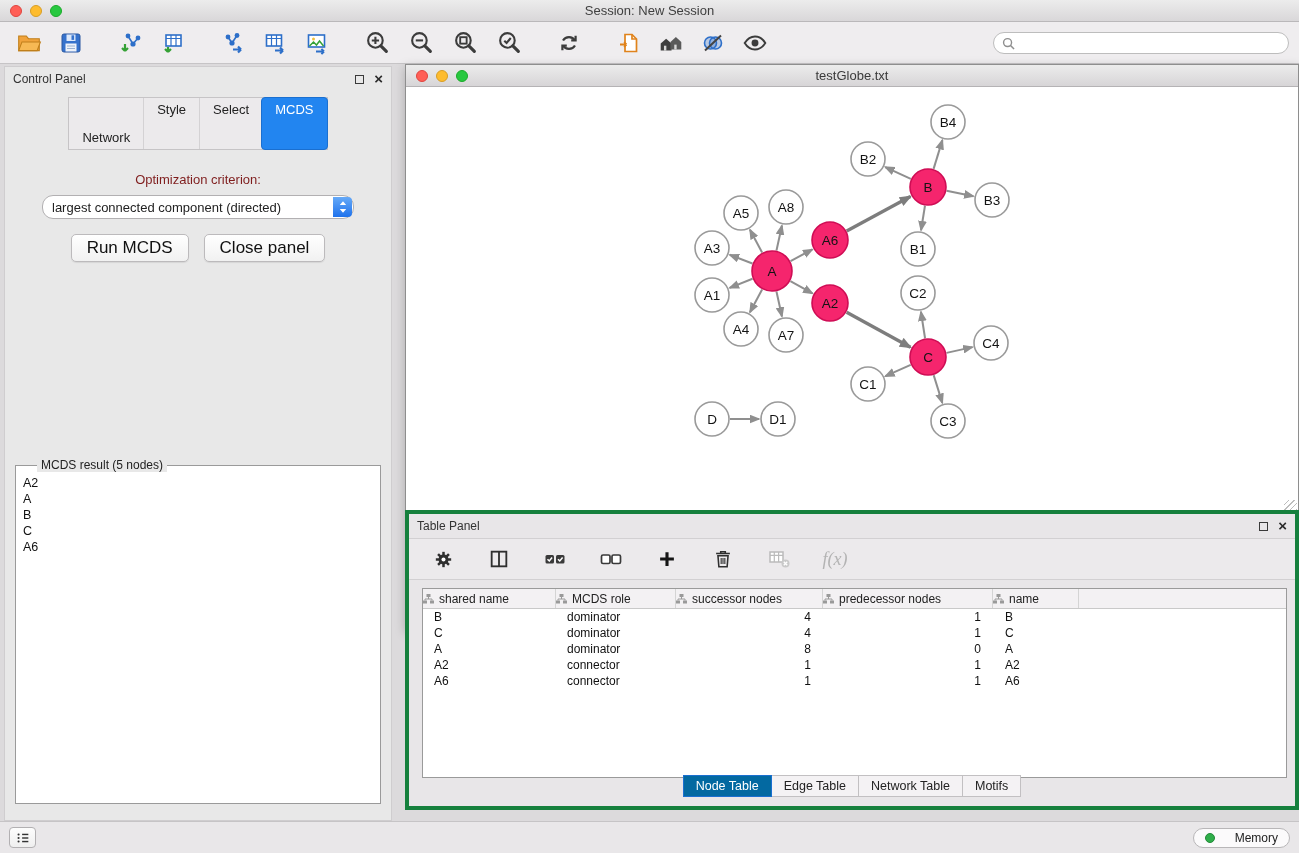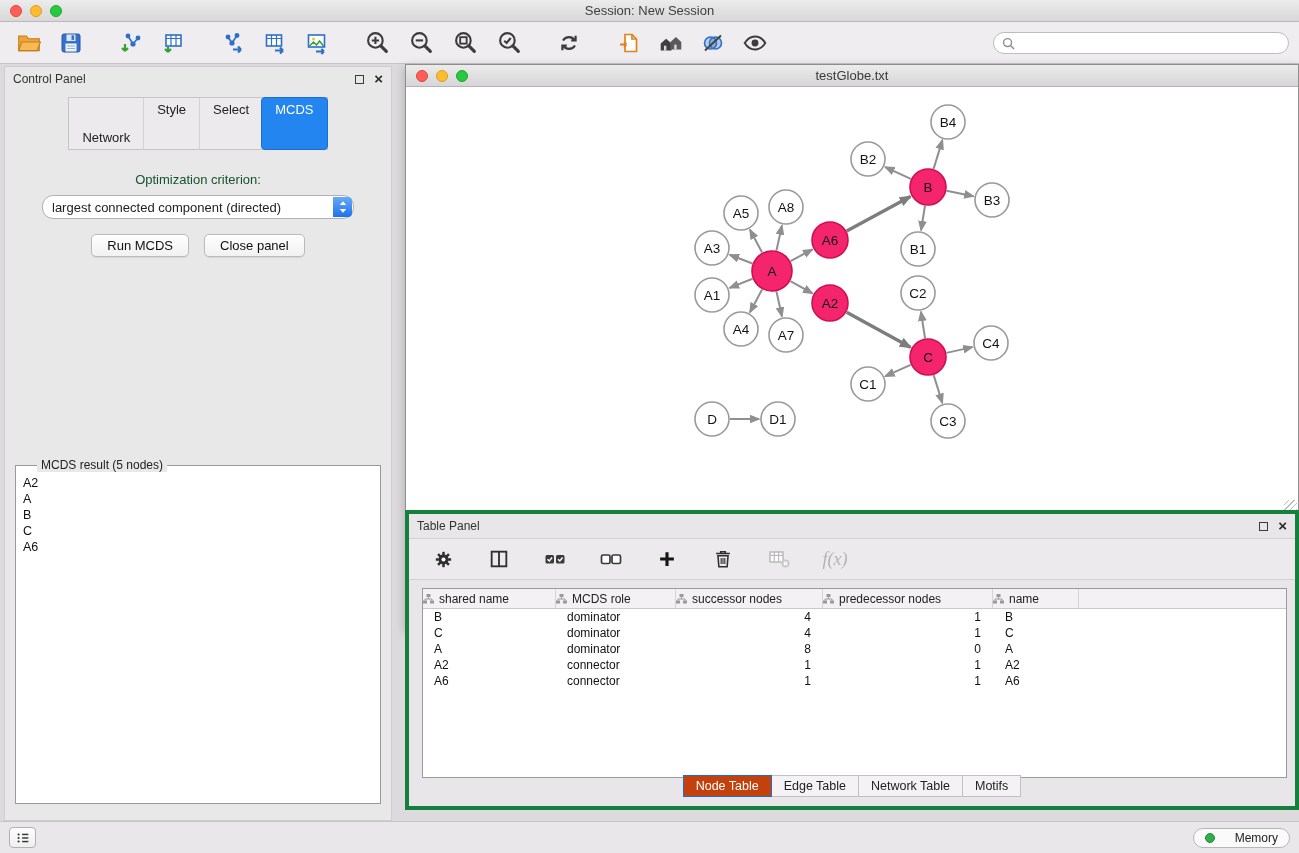--- a/index.html
+++ b/index.html
@@ -25,25 +25,25 @@
   
   .control-panel{position:absolute;left:4px;top:66px;width:388px;height:755px;background:#e8e8e8;border:1px solid #cfcdcf;}
   .panel-header{height:24px;display:flex;align-items:center;padding:0 8px;font-size:12px;color:#333;}
   .panel-header .ph-icons{margin-left:auto;display:flex;align-items:center;gap:10px;}
   .float-box{width:9px;height:9px;border:1.5px solid #3a3a3a;display:inline-block;}
   .close-x{font-size:15px;font-weight:bold;color:#2b2b2b;line-height:10px;}
   .seg{display:flex;border:1px solid #c6c4c6;width:fit-content;margin:6px auto 0 auto;background:#eceaec;}
   .seg-tab{padding:4px 13px;font-size:13px;color:#222;border-left:1px solid #d4d2d4;cursor:default;}
   .seg-tab:first-child{border-left:none;margin-top:28px;}
   .seg-tab.active{background:#2285f0;color:#fff;border-radius:4px;margin:-1px;border:1px solid #1a6fd0;}
-  .opt-label{margin-top:22px;text-align:center;font-size:13px;color:#14532d;}
+  .opt-label{margin-top:22px;text-align:center;font-size:13px;color:#7f1d1d;}
   .mac-select{position:relative;width:312px;height:24px;margin:8px auto 0 auto;background:#fff;border:1px solid #b2b0b2;border-radius:11px;display:flex;align-items:center;padding-left:9px;font-size:13px;}
   .mac-select-stepper{position:absolute;right:1px;top:1px;bottom:1px;width:19px;border-radius:0 4px 4px 0;background:linear-gradient(#66aaf8,#1f72ec);display:flex;align-items:center;justify-content:center;}
   .btn-row{display:flex;justify-content:center;gap:15px;margin-top:15px;}
-  .mac-btn{font-size:13px;font-family:inherit;color:#111;background:linear-gradient(#ffffff,#f1f1f1);border:1px solid #bcbabc;border-radius:5px;padding:3px 15px;box-shadow:0 1px 1px rgba(0,0,0,.08);}
+  .mac-btn{font-size:17px;font-family:inherit;color:#111;background:linear-gradient(#ffffff,#f1f1f1);border:1px solid #bcbabc;border-radius:5px;padding:3px 15px;box-shadow:0 1px 1px rgba(0,0,0,.08);}
   fieldset.result{position:absolute;left:10px;right:10px;top:391px;bottom:16px;border:1px solid #9a9a9a;background:#fff;padding:2px;}
   fieldset.result legend{font-size:12px;color:#222;padding:0 4px;margin-left:19px;background:#e8e8e8;}
   .result-list{position:absolute;left:3px;right:3px;top:3px;bottom:3px;background:#fff;overflow:auto;}
   .result-item{font-size:12.5px;line-height:16px;padding-left:4px;color:#111;}
 
   
   .net-window{position:absolute;left:405px;top:64px;width:894px;height:566px;border:1px solid #8e8e8e;background:#7dd3fc;box-shadow:0 3px 10px rgba(0,0,0,.22);}
   .net-titlebar{height:22px;background:linear-gradient(#ececec,#d7d5d7);border-bottom:1px solid #b5b3b5;display:flex;align-items:center;justify-content:center;position:relative;}
   .net-titlebar .title{font-size:13px;color:#3a3a3a;}
   .net-body{position:relative;height:427px;background:#fff;}
@@ -61,21 +61,21 @@
   .th.fill,.td.fill{flex:1;border-right:none;}
   .tbody{background:#fff;}
   .tr{display:flex;height:16px;align-items:center;font-size:12px;color:#111;}
   .c0{width:133px;} .c1{width:120px;} .c2{width:147px;} .c3{width:170px;} .c4{width:86px;}
   .td.c0,.td.c1{padding-left:11px;}
   .td.c4{padding-left:12px;}
   .td.num{text-align:right;padding-right:12px;}
   .tp-tabs{position:absolute;left:0;right:0;bottom:9px;display:flex;justify-content:center;}
   .bt-tab{font-size:12.5px;color:#222;background:#f4f2f4;border:1px solid #c2c0c2;border-left:none;padding:3px 12px;}
   .bt-tab:first-child{border-left:1px solid #c2c0c2;}
-  .bt-tab.active{background:#c2410c;color:#fff;border-color:#1a6fd0;}
+  .bt-tab.active{background:#0369a1;color:#fff;border-color:#1a6fd0;}
 
   
   .statusbar{position:absolute;left:0;right:0;bottom:0;height:32px;background:#e9e7e9;border-top:1px solid #c6c4c6;display:flex;align-items:center;}
   .sb-left-btn{margin-left:9px;width:27px;height:21px;border:1px solid #b2b0b2;border-radius:4px;background:linear-gradient(#fdfdfd,#efefef);display:flex;align-items:center;justify-content:center;}
   .memory-btn{margin-left:auto;margin-right:9px;display:flex;align-items:center;gap:20px;border:1px solid #b8b6b8;border-radius:11px;background:#fbfafb;padding:2px 11px;font-size:12px;color:#222;}
   .mem-dot{width:10px;height:10px;border-radius:50%;background:#2fae4a;border:1px solid #238a39;}
 </style>
 </head>
 <body>
 

